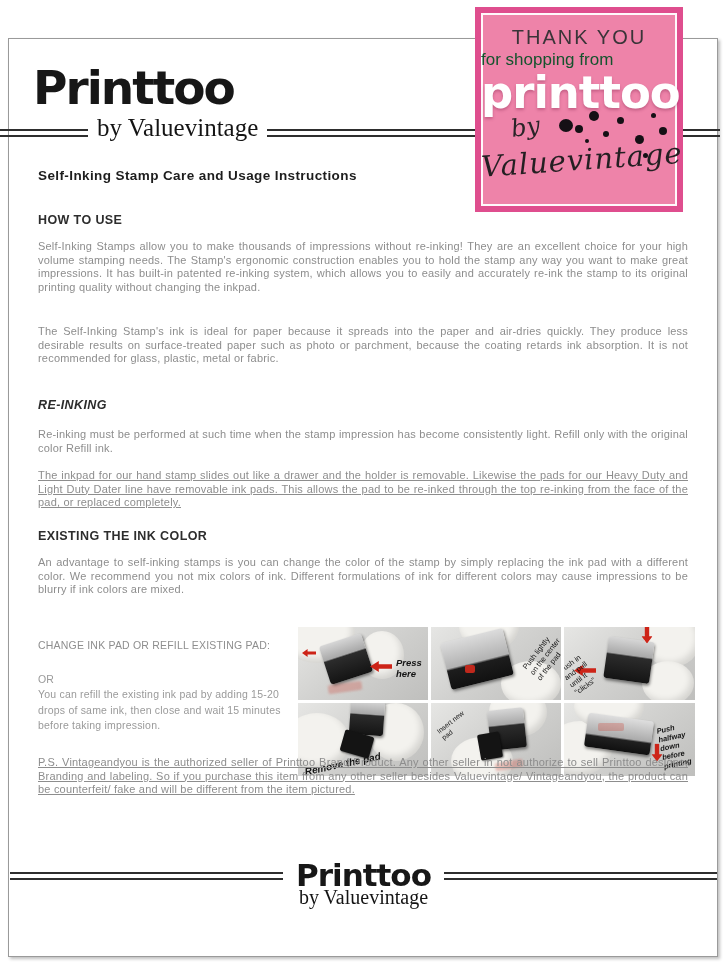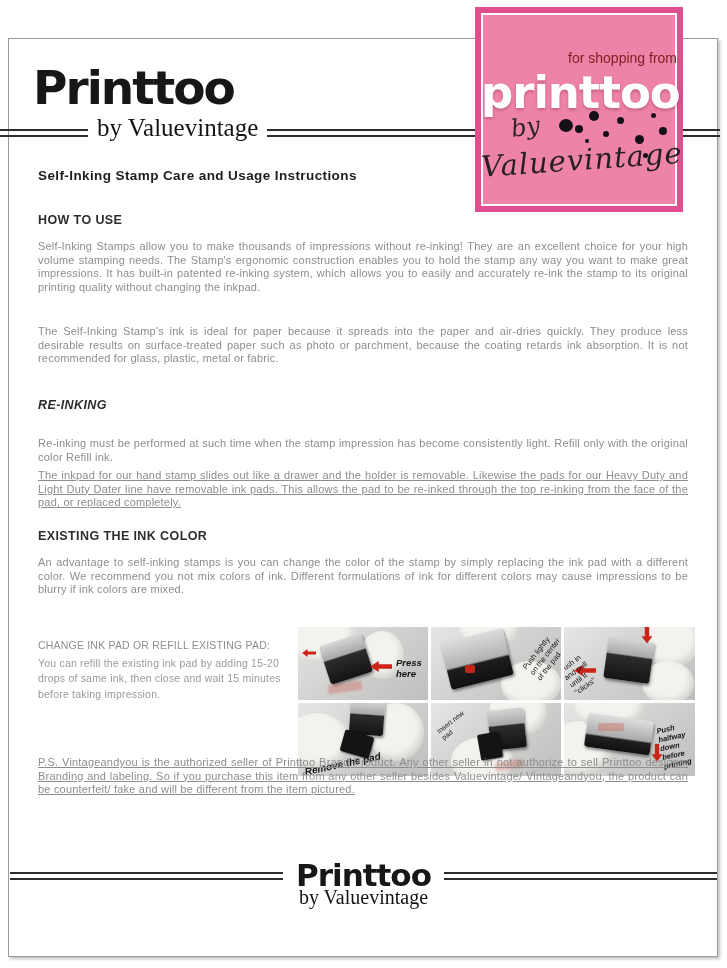--- a/index.html
+++ b/index.html
@@ -21,22 +21,22 @@
         padding:0 9px;font-family:"Liberation Serif",serif;font-size:25px;
         color:#141414;}
 
   
   .badge{position:absolute;left:475px;top:7px;width:208px;height:205px;
          background:#ee83a9;border:6px solid #df4e8e;
          box-shadow:inset 0 0 0 2px rgba(255,255,255,.95);z-index:3;
          box-sizing:border-box;}
   .badge .b1{position:absolute;left:0;top:13px;width:100%;text-align:center;
          font-size:20px;letter-spacing:2px;color:#3a3438;}
-  .badge .b2{position:absolute;left:0;top:37px;width:100%;text-align:right;
-         font-size:14px;color:#7f1d1d;}
+  .badge .b2{position:absolute;left:0;top:37px;width:100%;text-align:left;
+         font-size:17px;color:#14532d;}
   .badge .bbrand{position:absolute;left:0;top:53px;width:100%;text-align:center;
          font-size:45px;font-weight:700;color:#ffffff;letter-spacing:-1px;
          font-family:"DejaVu Sans",sans-serif;
          text-shadow:0 2px 3px rgba(120,30,70,.35);}
   .badge .bby{position:absolute;left:30px;top:100px;font-family:"DejaVu Serif",serif;
          font-style:italic;font-size:24px;color:#2a2428;transform:rotate(-8deg);}
   .badge .bscript{position:absolute;left:0;top:130px;width:100%;text-align:center;
          font-family:"DejaVu Serif",serif;font-style:italic;font-size:29px;
          color:#241f22;transform:rotate(-4deg);letter-spacing:1px;}
   .splat{position:absolute;left:70px;top:92px;width:120px;height:60px;}
@@ -44,21 +44,21 @@
 
   
   .doc-title{position:absolute;left:38px;top:168px;font-size:13.5px;
         font-weight:600;letter-spacing:.4px;color:#1d1d1d;}
   .h{position:absolute;left:38px;font-size:12.5px;font-weight:700;
         letter-spacing:.4px;color:#2d2d2d;}
   .p{position:absolute;left:38px;width:650px;font-size:11px;line-height:13.5px;
         color:#8d8d8d;text-align:justify;filter:blur(.45px);letter-spacing:.2px;}
   .side{position:absolute;left:38px;top:638px;width:252px;font-size:10.5px;
         line-height:15.5px;color:#9a9a9a;filter:blur(.55px);letter-spacing:.2px;}
-  .side .sh{color:#8e8e8e;margin-bottom:2px;}
+  .side .sh{color:#8e8e8e;margin-bottom:18px;}
   .ps{top:756px;text-decoration:underline;}
 
   
   .grid{position:absolute;left:298px;top:627px;width:397px;height:105px;
         display:grid;grid-template-columns:130px 130px 131px;
         grid-template-rows:73px 73px;gap:3px;}
   .ph{position:relative;overflow:hidden;
       background:linear-gradient(140deg,#e6e6e4 0%,#d2d2d0 45%,#bfbfbd 100%);}
   .hand{position:absolute;background:#f3f2ee;border-radius:50%;
         box-shadow:inset -3px -4px 7px rgba(0,0,0,.13);}
@@ -87,20 +87,21 @@
 </head>
 <body>
 
 <div class="page"></div>
 
 <div class="logo">Printtoo</div>
 <div class="header-rule"></div>
 <div class="header-tagline">by Valuevintage</div>
 
 <div class="badge">
+  <div class="b1">THANK YOU</div>
   <div class="b2">for shopping from</div>
   <div class="bbrand">printtoo</div>
   <div class="bby">by</div>
   <div class="splat">
     <i style="left:8px;top:14px;width:14px;height:13px;"></i>
     <i style="left:24px;top:20px;width:8px;height:8px;"></i>
     <i style="left:38px;top:6px;width:10px;height:10px;"></i>
     <i style="left:52px;top:26px;width:6px;height:6px;"></i>
     <i style="left:66px;top:12px;width:7px;height:7px;"></i>
     <i style="left:84px;top:30px;width:9px;height:9px;"></i>
@@ -112,28 +113,29 @@
   <div class="bscript">Valuevintage</div>
 </div>
 
 <div class="doc-title">Self-Inking Stamp Care and Usage Instructions</div>
 
 <div class="h" style="top:213px;">HOW TO USE</div>
 <div class="p" style="top:240px;">Self-Inking Stamps allow you to make thousands of impressions without re-inking! They are an excellent choice for your high volume stamping needs. The Stamp's ergonomic construction enables you to hold the stamp any way you want to make great impressions. It has built-in patented re-inking system, which allows you to easily and accurately re-ink the stamp to its original printing quality without changing the inkpad.</div>
 <div class="p" style="top:325px;">The Self-Inking Stamp's ink is ideal for paper because it spreads into the paper and air-dries quickly. They produce less desirable results on surface-treated paper such as photo or parchment, because the coating retards ink absorption. It is not recommended for glass, plastic, metal or fabric.</div>
 
 <div class="h" style="top:398px;font-style:italic;">RE-INKING</div>
-<div class="p" style="top:428px;margin-top:9px;">Re-inking must be performed at such time when the stamp impression has become consistently light. Refill only with the original color Refill ink.</div>
+<div class="p" style="top:428px;">Re-inking must be performed at such time when the stamp impression has become consistently light. Refill only with the original color Refill ink.</div>
 <div class="p" style="top:469px;text-decoration:underline;">The inkpad for our hand stamp slides out like a drawer and the holder is removable. Likewise the pads for our Heavy Duty and Light Duty Dater line have removable ink pads. This allows the pad to be re-inked through the top re-inking from the face of the pad, or replaced completely.</div>
 
 <div class="h" style="top:529px;">EXISTING THE INK COLOR</div>
 <div class="p" style="top:556px;">An advantage to self-inking stamps is you can change the color of the stamp by simply replacing the ink pad with a different color. We recommend you not mix colors of ink. Different formulations of ink for different colors may cause impressions to be blurry if ink colors are mixed.</div>
 
 <div class="side">
   <div class="sh">CHANGE INK PAD OR REFILL EXISTING PAD:</div>
+  <div>OR</div>
   <div>You can refill the existing ink pad by adding 15-20 drops of same ink, then close and wait 15 minutes before taking impression.</div>
 </div>
 
 <div class="grid">
 
   <div class="ph">
     <div class="hand" style="left:-18px;top:-22px;width:75px;height:58px;"></div>
     <div class="hand" style="left:62px;top:4px;width:44px;height:48px;"></div>
     <div class="stamp" style="left:26px;top:12px;width:44px;height:40px;transform:rotate(-18deg);"></div>
     <div class="imp" style="left:30px;top:56px;width:34px;height:9px;transform:rotate(-8deg);"></div>

